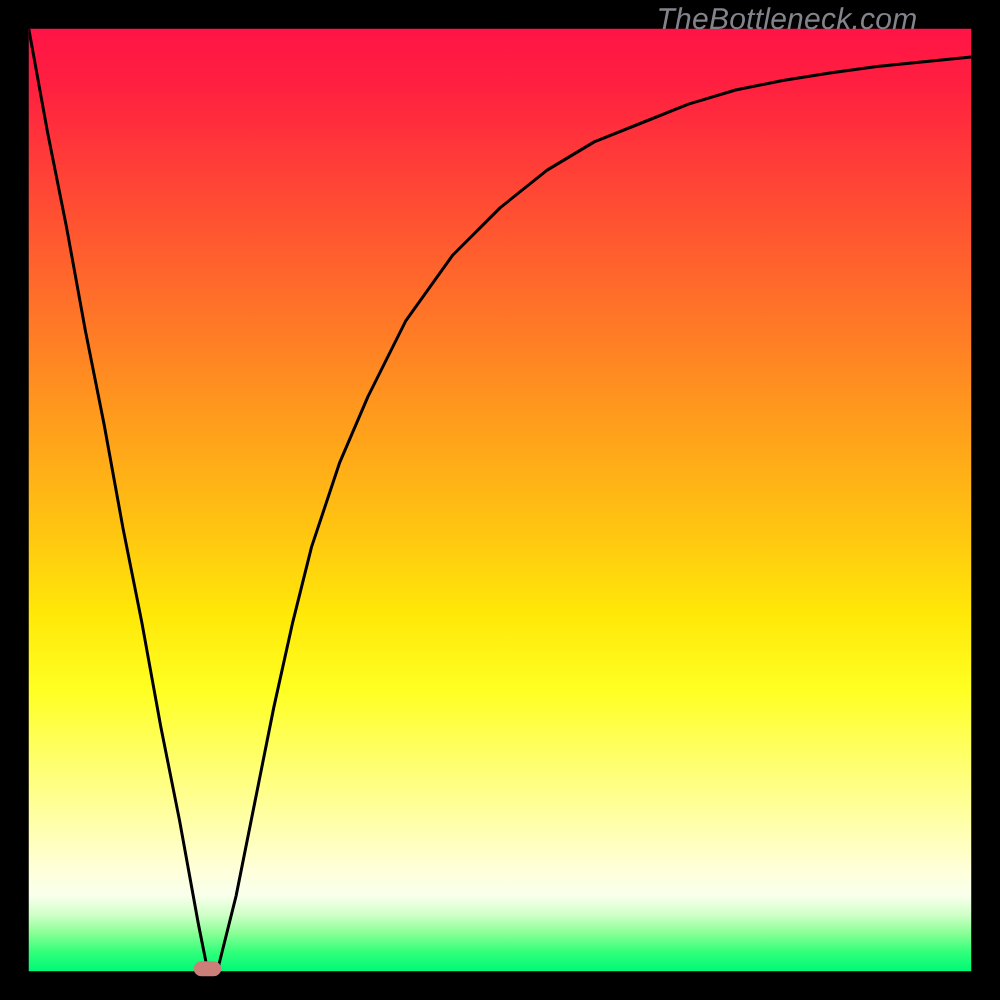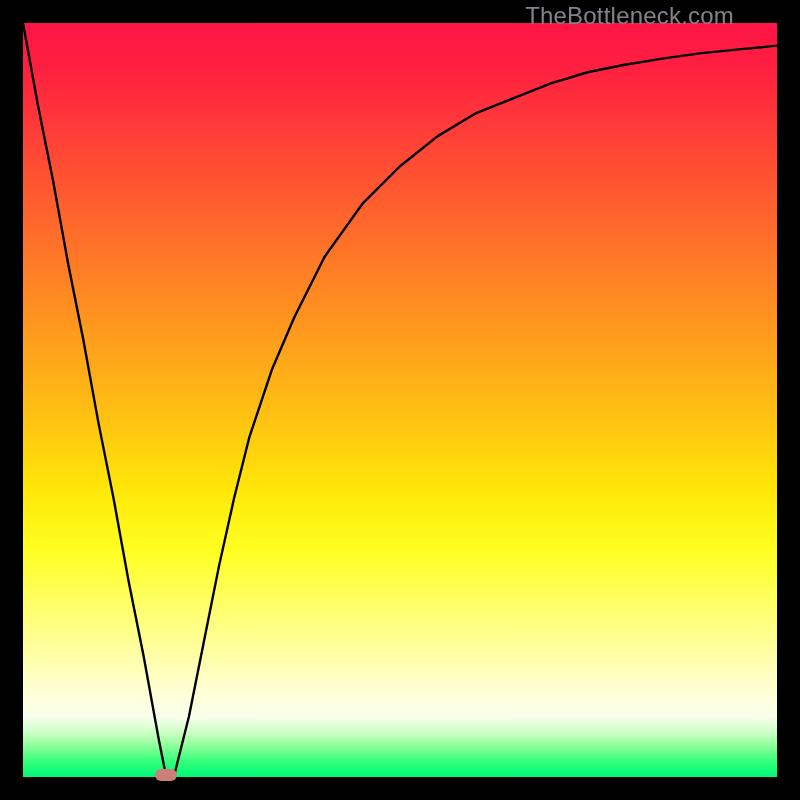--- a/index.html
+++ b/index.html
@@ -8,20 +8,21 @@
     width: 800px;
     height: 800px;
     background: #000;
     overflow: hidden;
   }
   .frame {
     position: relative;
     width: 744px;
     height: 800px;
     background: #000;
+    font-style: italic;
   }
   .plot-area {
     position: absolute;
     left: 23px;
     top: 23px;
     width: 754px;
     height: 754px;
     background: linear-gradient(
       to bottom,
       #FF1446 0%,

